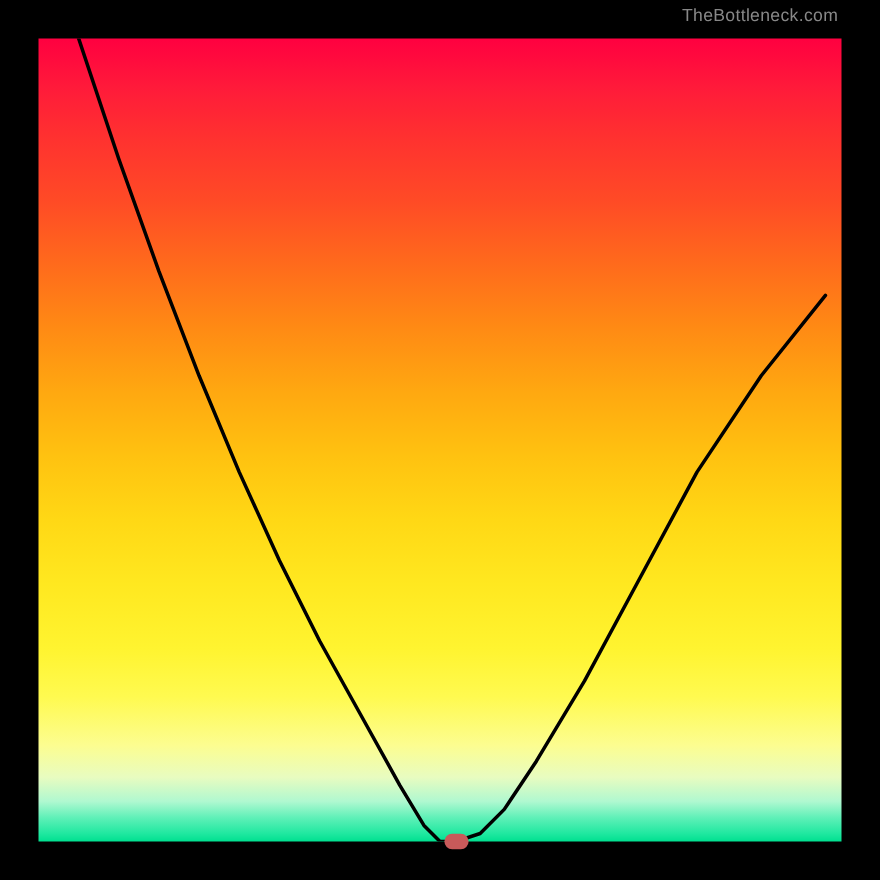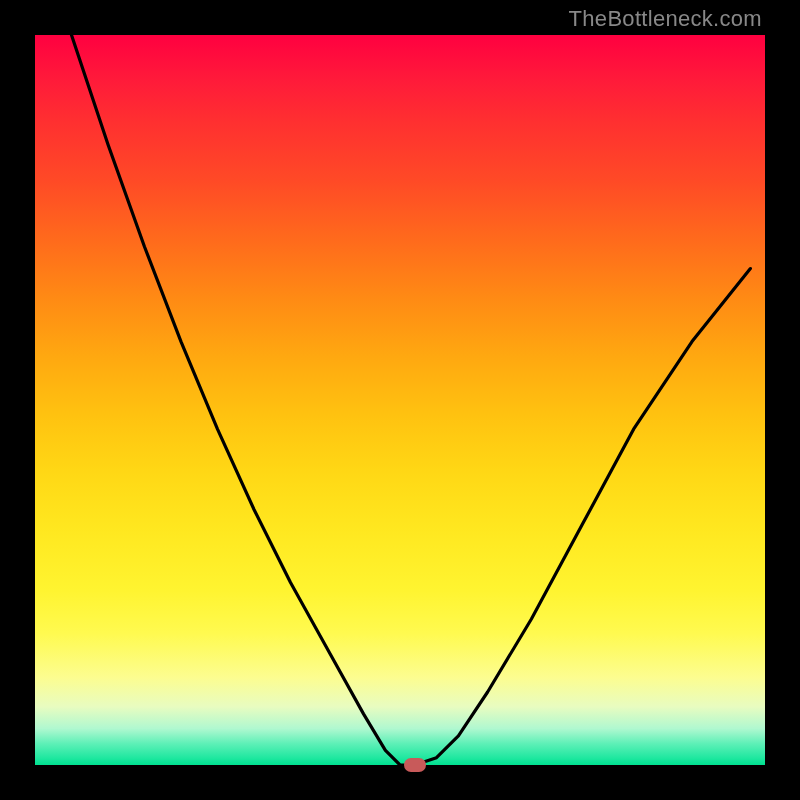--- a/index.html
+++ b/index.html
@@ -46,21 +46,21 @@
       #b0f8d0 95%,
       #60f0b8 97%,
       #20e8a0 99%,
       #00e090 100%);
   }
   .watermark {
     position: absolute;
     top: 6px;
     right: 38px;
     color: #888;
-    font-size: 22px;
+    font-size: 16px;
     font-weight: 500;
     letter-spacing: 0.3px;
   }
   .curve-svg {
     position: absolute;
     top: 35px;
     left: 35px;
     width: 730px;
     height: 730px;
     pointer-events: none;

